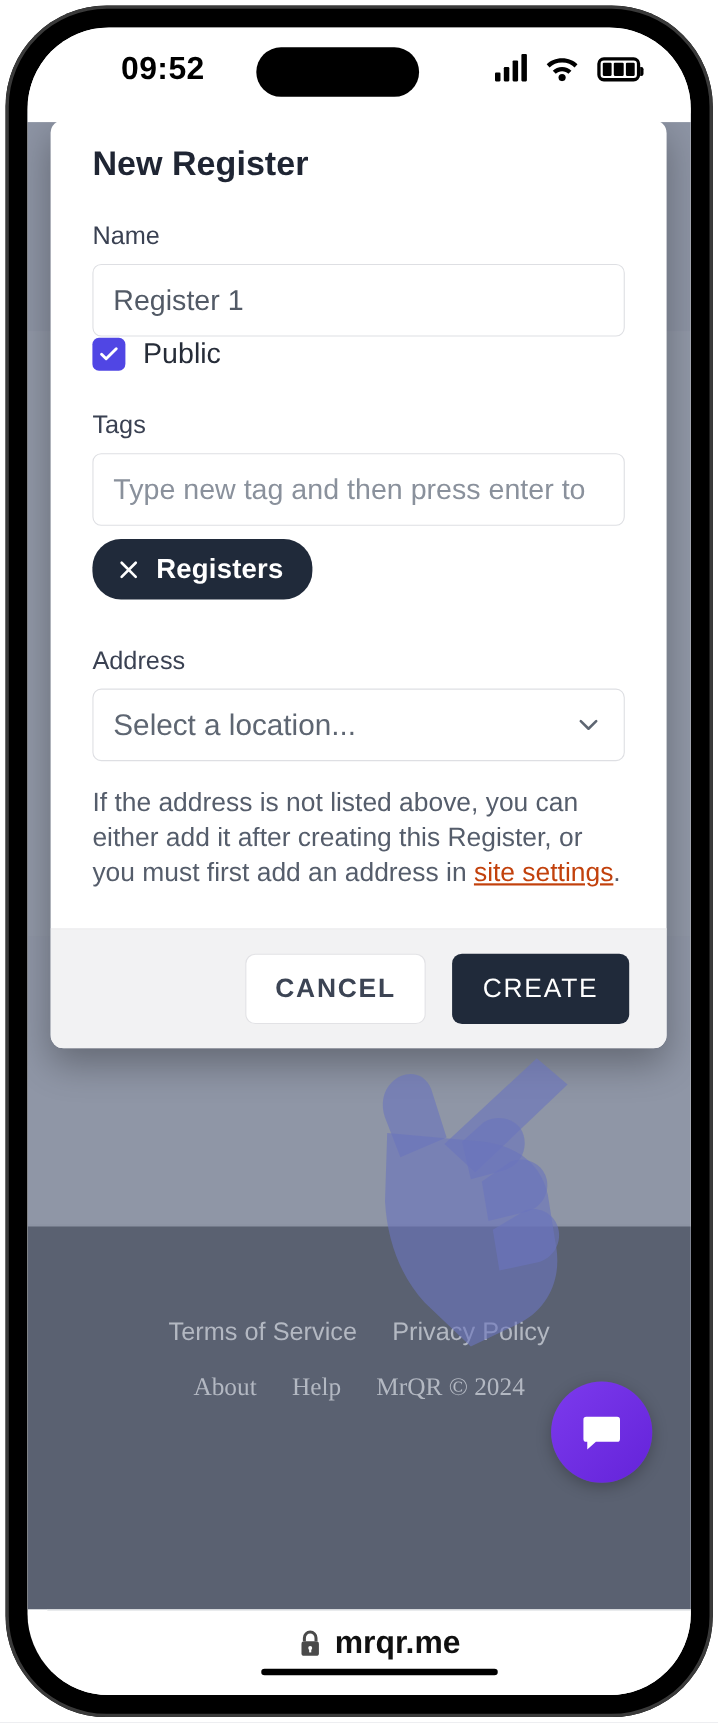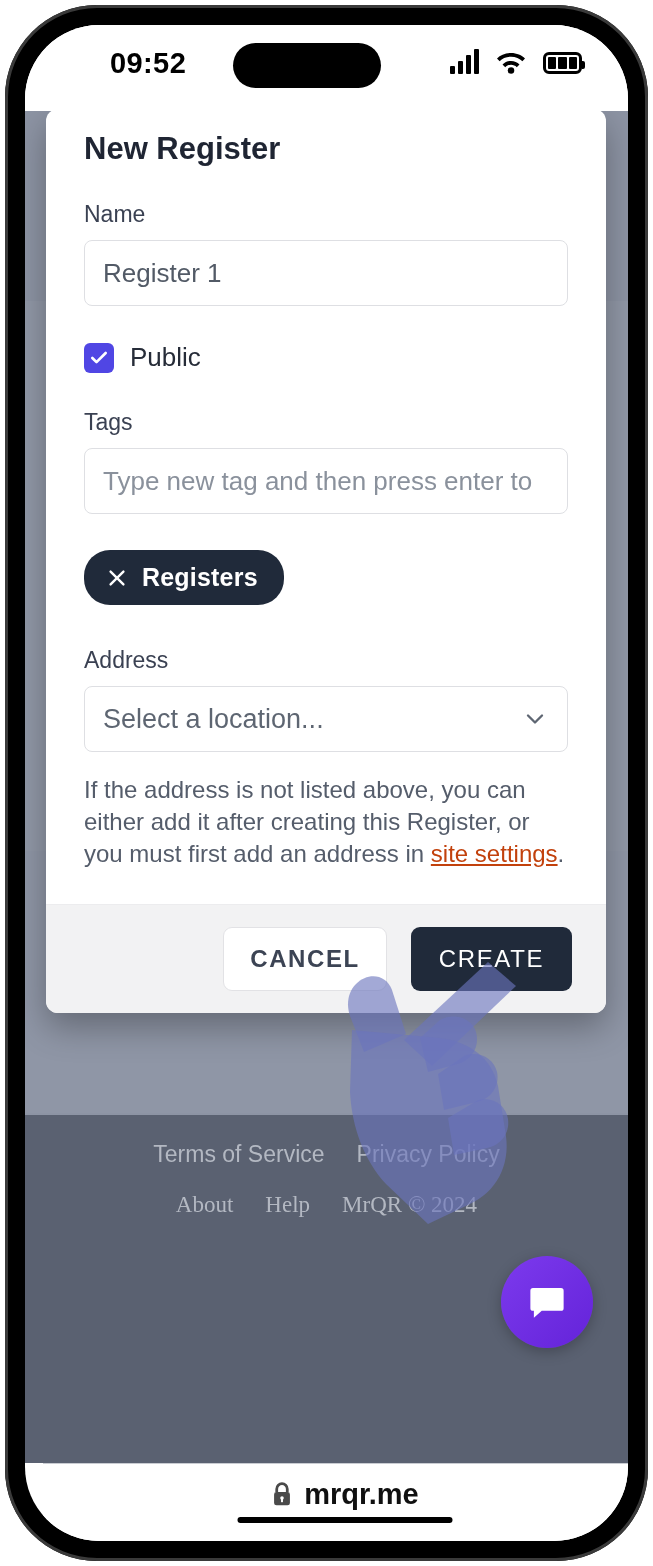--- a/index.html
+++ b/index.html
@@ -98,21 +98,21 @@
     width: 603px; height: 262px;
     background: rgba(255,255,255,0.025);
   }
   #site-footer {
     position: absolute; left: 0; top: 1012px;
     width: 603px; height: 348px;
     background: #5a6171;
     text-align: center;
   }
   #footer-row-1 {
-    margin-top: 26px;
+    margin-top: 82px;
     display: flex; justify-content: center; gap: 32px;
     font-size: 23px; color: #b3b8c2;
   }
   #footer-row-2 {
     margin-top: 24px;
     display: flex; justify-content: center; gap: 32px;
     font-size: 23px; color: #b3b8c2; font-family: Liberation Serif, serif;
   }
   .footer-link { cursor: pointer; }
 
@@ -154,32 +154,32 @@
     background: #fff;
     display: flex; align-items: center;
     padding: 0 18px;
     font-size: 26px; color: #5e6672;
   }
   .text-input .placeholder { color: #8a919c; white-space: nowrap; overflow: hidden; }
   .text-input .value { color: #525a66; }
 
   #public-row {
     display: flex; align-items: center; gap: 16px;
-    margin-top: 36px; margin-bottom: 36px; text-align: center;
+    margin-bottom: 36px; text-align: center;
   }
   #public-checkbox {
     width: 30px; height: 30px;
     background: #5046e4; border-radius: 6px;
     display: flex; align-items: center; justify-content: center;
     flex: 0 0 auto;
   }
   #public-label { font-size: 26px; color: #262c38; font-weight: 500; }
 
   #tag-chip {
-    margin-top: 36px;
+    margin-top: 12px;
     display: inline-flex; align-items: center; gap: 14px;
     background: #202a3a;
     border-radius: 26px;
     padding: 13px 26px 13px 22px;
     color: #ffffff;
     font-size: 25px; font-weight: bold;
     letter-spacing: 0.2px;
   }
 
   #address-block { margin-top: 42px; }

